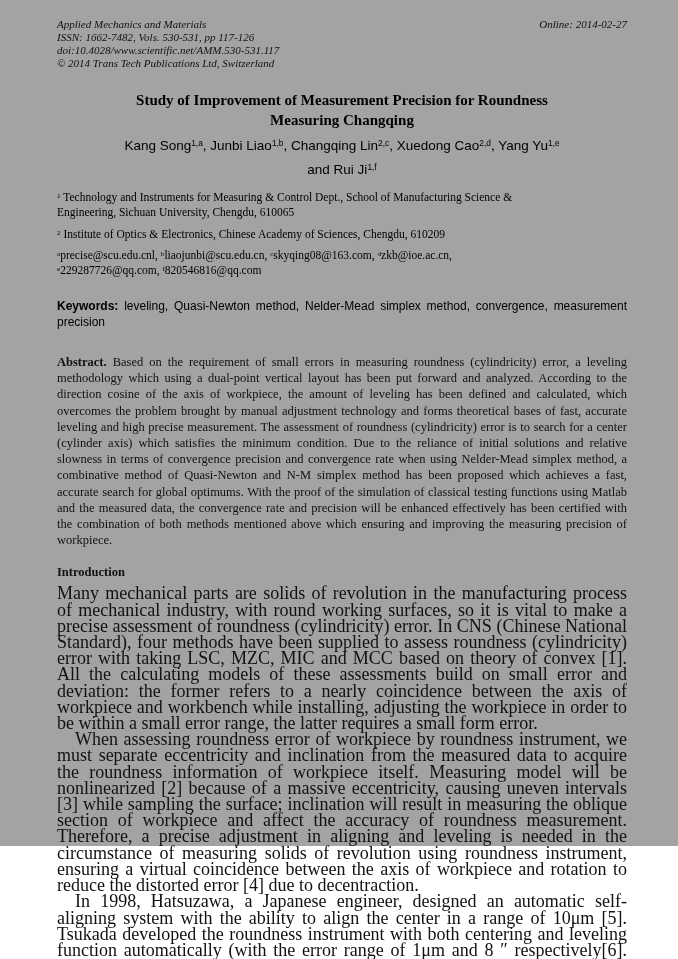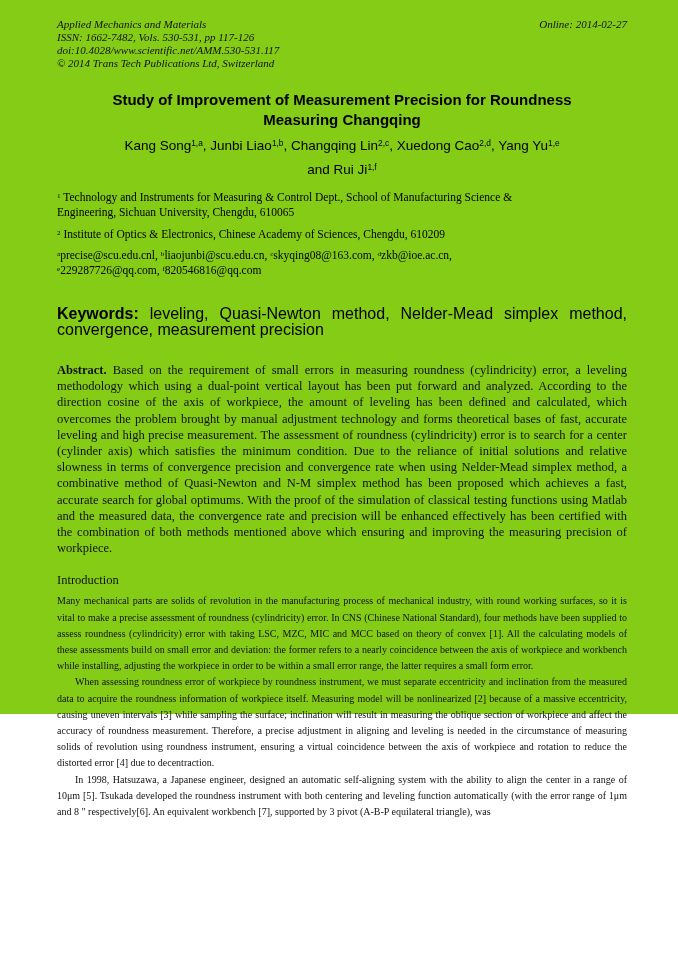--- a/index.html
+++ b/index.html
@@ -4,36 +4,36 @@
 <style>
   * { margin: 0; padding: 0; box-sizing: border-box; }
   html, body { background: #ffffff; }
   body {
     width: 678px; height: 959px;
     font-family: "Liberation Serif", serif;
     color: #111111;
     overflow: hidden;
   }
   .page {
-    width: 678px; height: 714px;
+    width: 678px; height: 846px;
     padding: 18px 51px 0 57px;
-    background: #84cc16;
+    background: #a3a3a3;
   }
   
   .pub-row { display: flex; justify-content: space-between; align-items: flex-start; }
   .pub-left, .pub-right {
     font-family: "Liberation Serif", serif;
     font-style: italic;
     font-size: 11px; line-height: 13px;
   }
   
   .title {
     margin-top: 20px;
     text-align: center;
-    font-family: Liberation Sans, sans-serif;
+    font-family: Liberation Serif, serif;
     font-weight: bold;
     font-size: 15px; line-height: 20px;
     color: #000;
   }
   
   .authors {
     margin-top: 7px;
     text-align: center;
     font-family: "Liberation Sans", sans-serif;
     font-size: 13.5px; line-height: 18px;
@@ -52,42 +52,42 @@
   .emails { margin-top: 6px; }
   sup {
     font-size: 0.62em;
     vertical-align: baseline;
     position: relative; top: -0.45em;
     line-height: 0;
     margin-top: 8px;
   }
   
   .keywords {
-    margin-top: 28px;
+    margin-top: 20px;
     font-family: "Liberation Sans", sans-serif;
-    font-size: 16px; line-height: 16px;
+    font-size: 12px; line-height: 16px;
     text-align: justify;
     color: #000;
   }
   .keywords .kw-label { font-weight: bold; }
   
   .abstract {
     margin-top: 24px;
     font-size: 12.5px; line-height: 16.2px;
     text-align: justify;
   }
   .abstract .ab-label { font-weight: bold; }
   
   .section-heading {
     margin-top: 16px;
-    font-weight: normal;
+    font-weight: bold;
     font-size: 12.5px; line-height: 16px;
   }
   .body-par {
-    font-size: 10px; line-height: 16.2px;
+    font-size: 18px; line-height: 16.2px;
     text-align: justify;
   }
   .body-par.first { margin-top: 5px; }
   .body-par.indent { text-indent: 18px; }
 </style>
 </head>
 <body>
 
 <div class="page">
 

